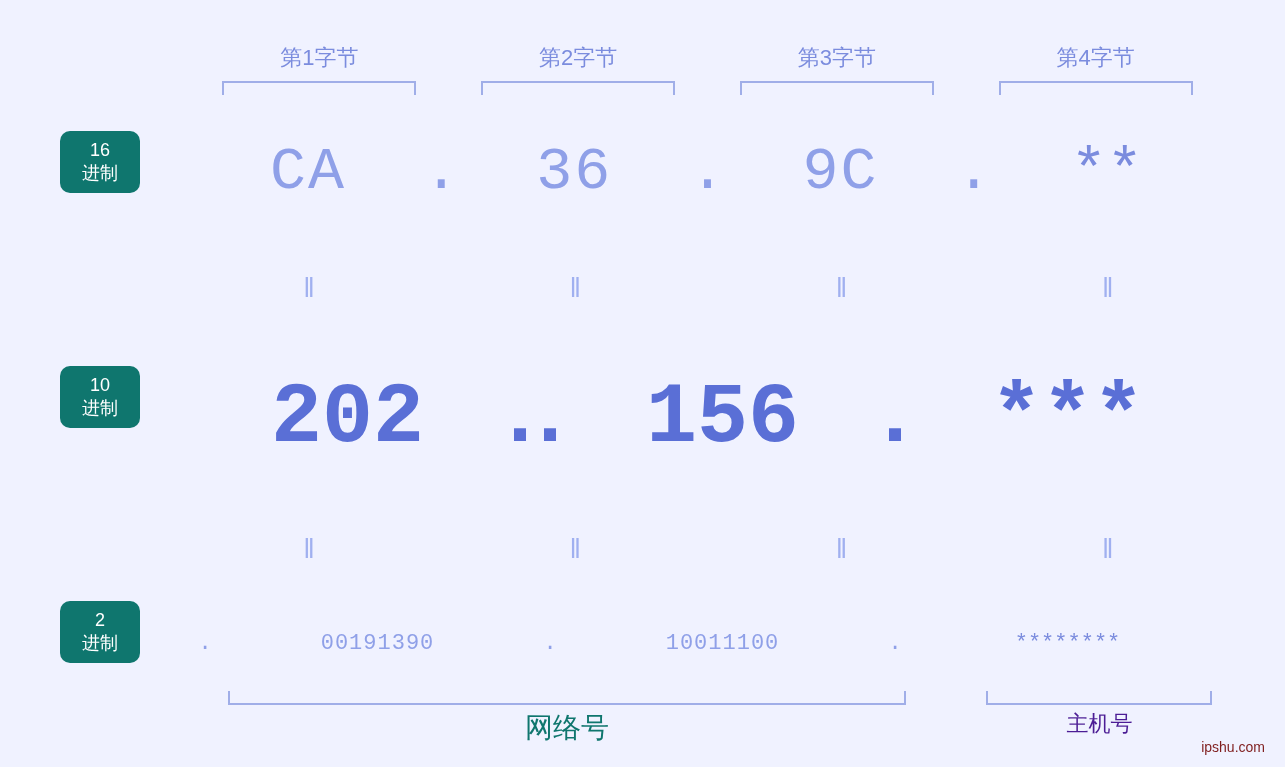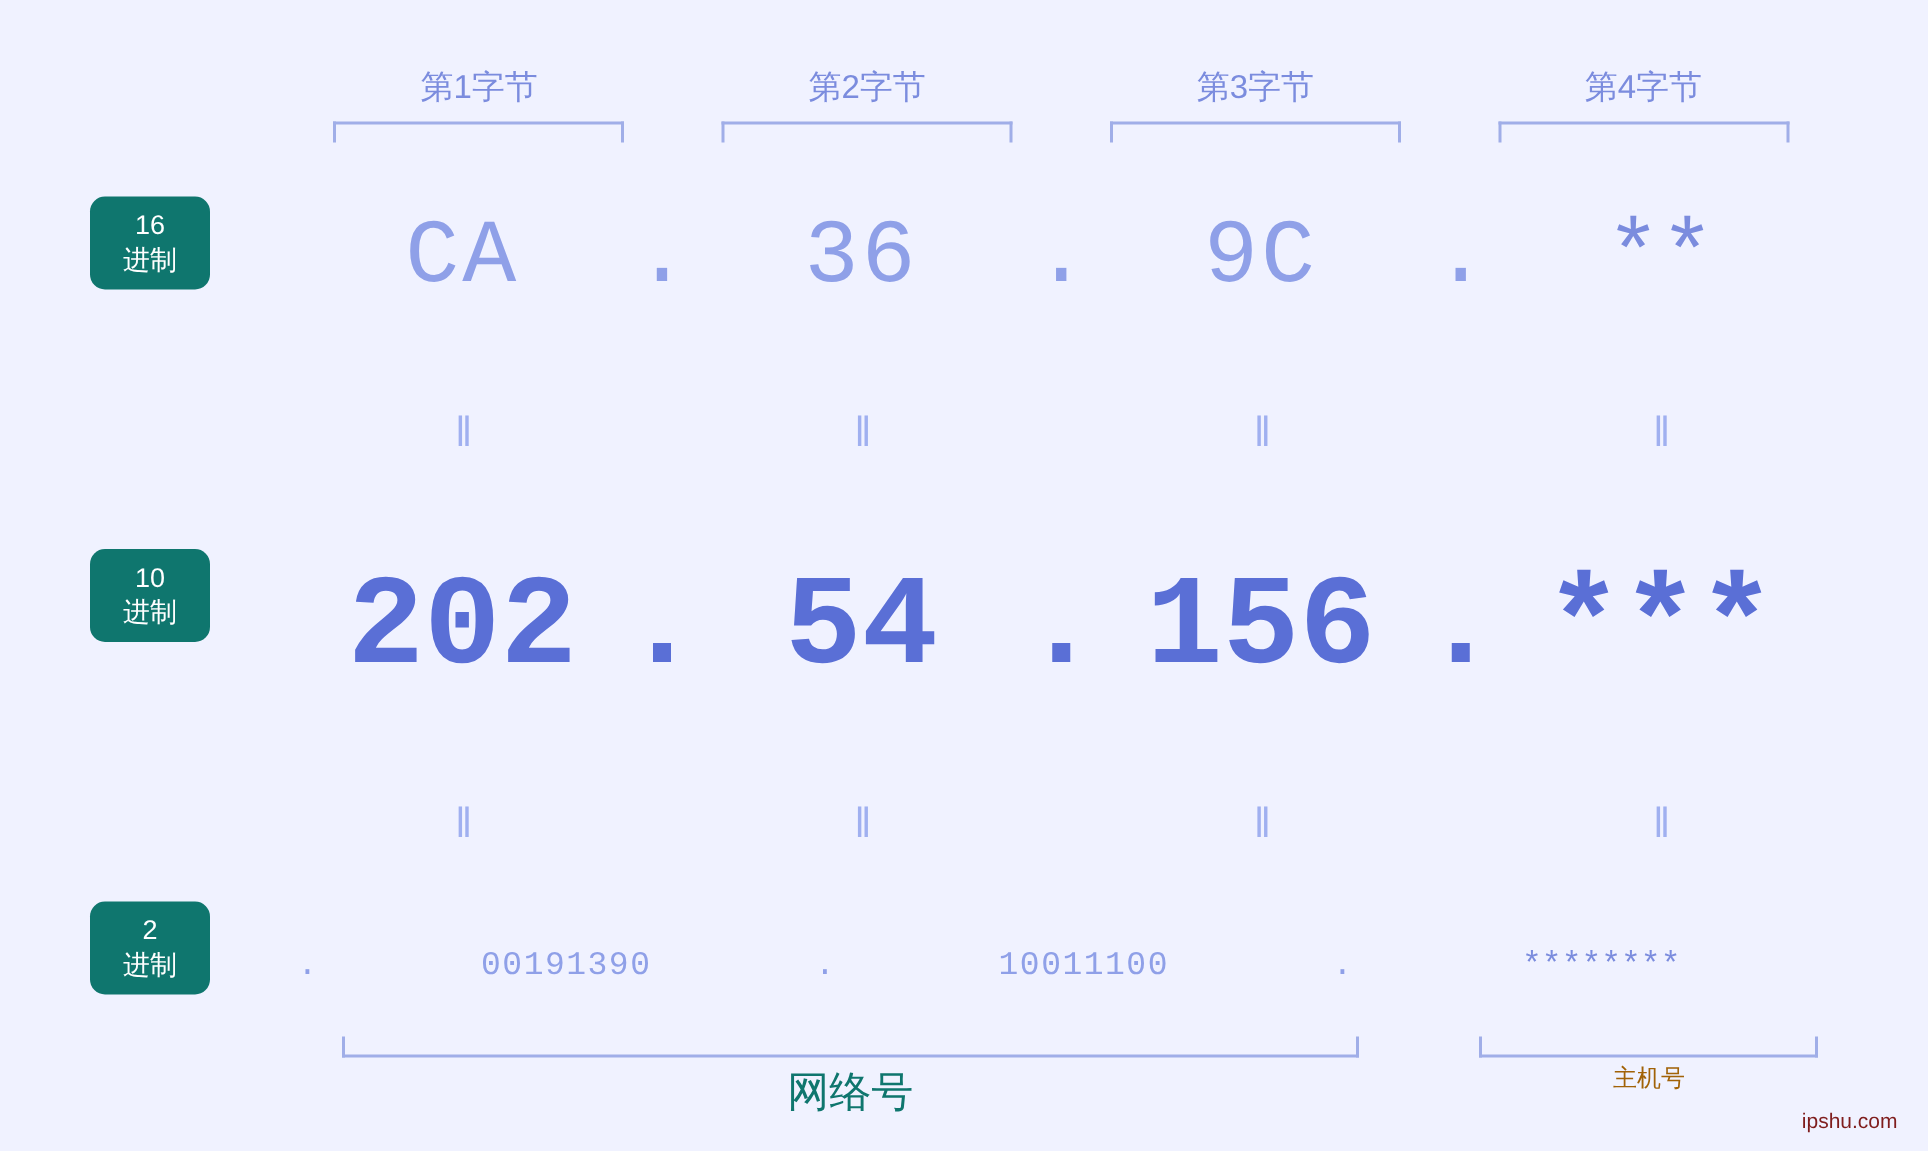--- a/index.html
+++ b/index.html
@@ -315,23 +315,20 @@
         </div>
       </div>
 
       <div class="data-row">
         <div class="data-cell">
           <span class="dec-value">202</span>
         </div>
         <div class="dot-cell sep">
           <span class="dec-dot">.</span>
         </div>
-        <div class="data-cell">
-          <span class="dec-value">54</span>
-        </div>
         <div class="dot-cell sep">
           <span class="dec-dot">.</span>
         </div>
         <div class="data-cell">
           <span class="dec-value">156</span>
         </div>
         <div class="dot-cell sep">
           <span class="dec-dot">.</span>
         </div>
         <div class="data-cell">
@@ -385,19 +382,19 @@
 
     <div style="flex:3; display:flex; flex-direction:column; align-items:center;">
       <div style="width:90%; height:14px; border-bottom:2.5px solid #a0aee8; border-left:2.5px solid #a0aee8; border-right:2.5px solid #a0aee8;"></div>
       <div style="margin-top:4px; color:#0f766e; font-size:28px; font-family:sans-serif;">网络号</div>
     </div>
 
     <div style="width:30px;"></div>
 
     <div style="flex:1; display:flex; flex-direction:column; align-items:center;">
       <div style="width:90%; height:14px; border-bottom:2.5px solid #a0aee8; border-left:2.5px solid #a0aee8; border-right:2.5px solid #a0aee8;"></div>
-      <div style="margin-top:4px; color:#a16207; font-size:16px; font-family:sans-serif;">主机号</div>
+      <div style="margin-top:4px; color:#4c1d95; font-size:22px; font-family:sans-serif;">主机号</div>
     </div>
   </div>
 
 
   <div class="watermark">ipshu.com</div>
 </div>
 
 </body></html>

